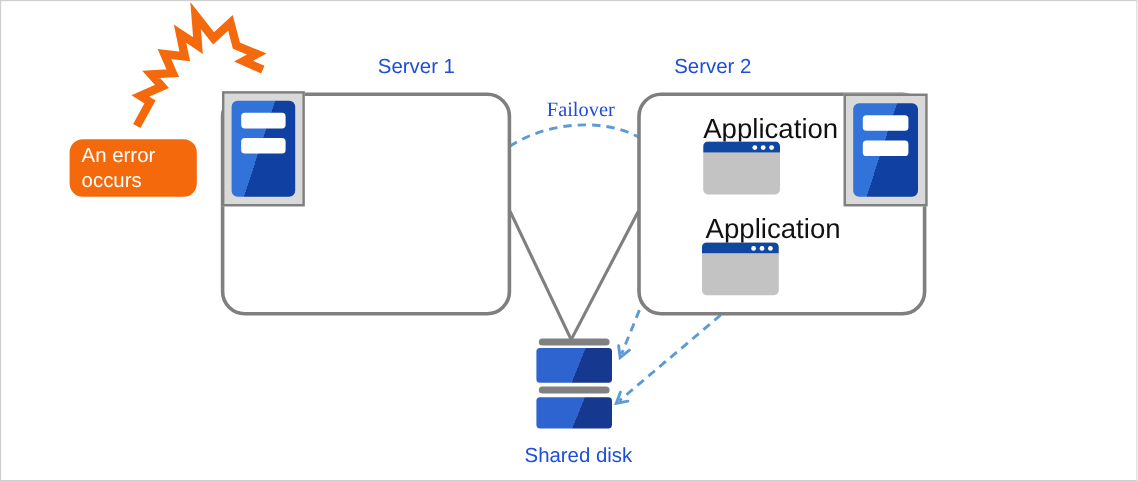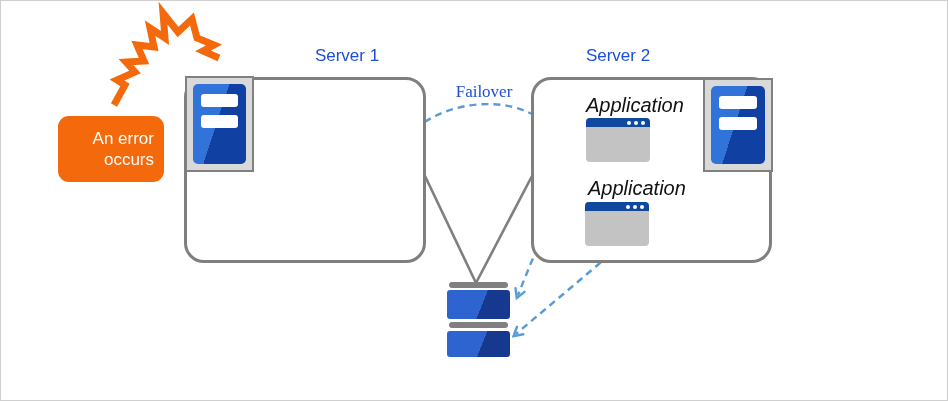--- a/index.html
+++ b/index.html
@@ -36,37 +36,37 @@
     position:absolute;width:64px;height:44px;border-radius:4px;overflow:hidden;
     background:var(--window-body-gray,#c3c3c3);
   }
   .appwin.a1{left:585px;top:117px;}
   .appwin.a2{left:584px;top:201px;}
   .appwin .titlebar{
     height:9px;background:var(--titlebar-navy,#11489f);
     display:flex;justify-content:flex-end;align-items:center;gap:3px;padding-right:5px;
   }
   .appwin .dot{width:4px;height:4px;border-radius:50%;background:#ffffff;}
-  .applbl{position:absolute;color:#111111;font-size:20px;white-space:nowrap;font-style:italic;}
+  .applbl{position:absolute;color:#111111;font-size:23px;white-space:nowrap;}
   .applbl.l1{left:585px;top:93px;}
   .applbl.l2{left:587px;top:176px;}
   
   .disk{position:absolute;left:446px;top:281px;width:63px;}
   .disk .cap{width:59px;height:6px;margin:0 auto;border-radius:3px;background:var(--disk-cap-gray,#808080);}
   .disk .platter{
     height:29px;border-radius:3px;margin-top:2px;
     background:linear-gradient(112deg,var(--disk-blue-light,#2e64cf) 55%,var(--disk-blue-dark,#17388f) 55%);
   }
   .disk .cap.mid{margin-top:3px;}
   .disk .platter.p2{height:26px;margin-top:3px;}
   
   .error-badge{
-    position:absolute;left:57px;top:115px;width:106px;height:66px;box-sizing:border-box;
+    position:absolute;left:57px;top:115px;width:106px;height:48px;box-sizing:border-box;
     background:var(--accent-orange,#f4690b);border-radius:11px;color:#ffffff;
-    display:flex;align-items:center;justify-content:center;text-align:right;
+    display:flex;align-items:center;justify-content:center;text-align:left;
     font-size:17px;line-height:1.25;padding:4px 10px;
   }
   
   .overlay{position:absolute;left:0;top:0;width:948px;height:401px;pointer-events:none;}
   .connector{stroke:var(--connector-gray,#7f7f7f);stroke-width:2.6;fill:none;}
   .dashed{stroke:var(--arrow-blue,#5b9bd5);stroke-width:2.4;stroke-dasharray:7 5;fill:none;}
   .bolt{stroke:var(--accent-orange,#f4690b);stroke-width:7;fill:none;stroke-miterlimit:9;}
   .arrowhead{stroke:var(--arrow-blue,#5b9bd5);stroke-width:2.2;fill:none;stroke-linecap:round;}
   .group-box,.tower-frame,.appwin,.disk,.error-badge,.lbl,.applbl{z-index:10;}
   .overlay{z-index:5;}
@@ -100,21 +100,21 @@
   <div class="group-box box-s1"></div>
   <div class="tower-frame frame-s1">
     <div class="tower">
       <div class="slot s-top"></div>
       <div class="slot s-bot"></div>
     </div>
   </div>
 
   <div class="lbl center" style="left:433px;top:82px;width:100px;font-family:Liberation Serif, serif;">Failover</div>
 
-  <div class="lbl center" style="left:567px;top:46px;width:100px;">Server 2</div>
+  <div class="lbl center" style="left:543px;top:46px;width:100px;">Server 2</div>
   <div class="group-box box-s2"></div>
   <div class="tower-frame frame-s2">
     <div class="tower">
       <div class="slot s-top"></div>
       <div class="slot s-bot"></div>
     </div>
   </div>
 
   <div class="applbl l1">Application</div>
   <div class="appwin a1">
@@ -133,14 +133,15 @@
       <span class="dot"></span>
     </div>
   </div>
 
   <div class="disk">
     <div class="cap"></div>
     <div class="platter"></div>
     <div class="cap mid"></div>
     <div class="platter p2"></div>
   </div>
+  <div class="lbl center" style="left:411px;top:370px;width:140px;">Shared disk</div>
 
 </div>
 
 </body></html>

